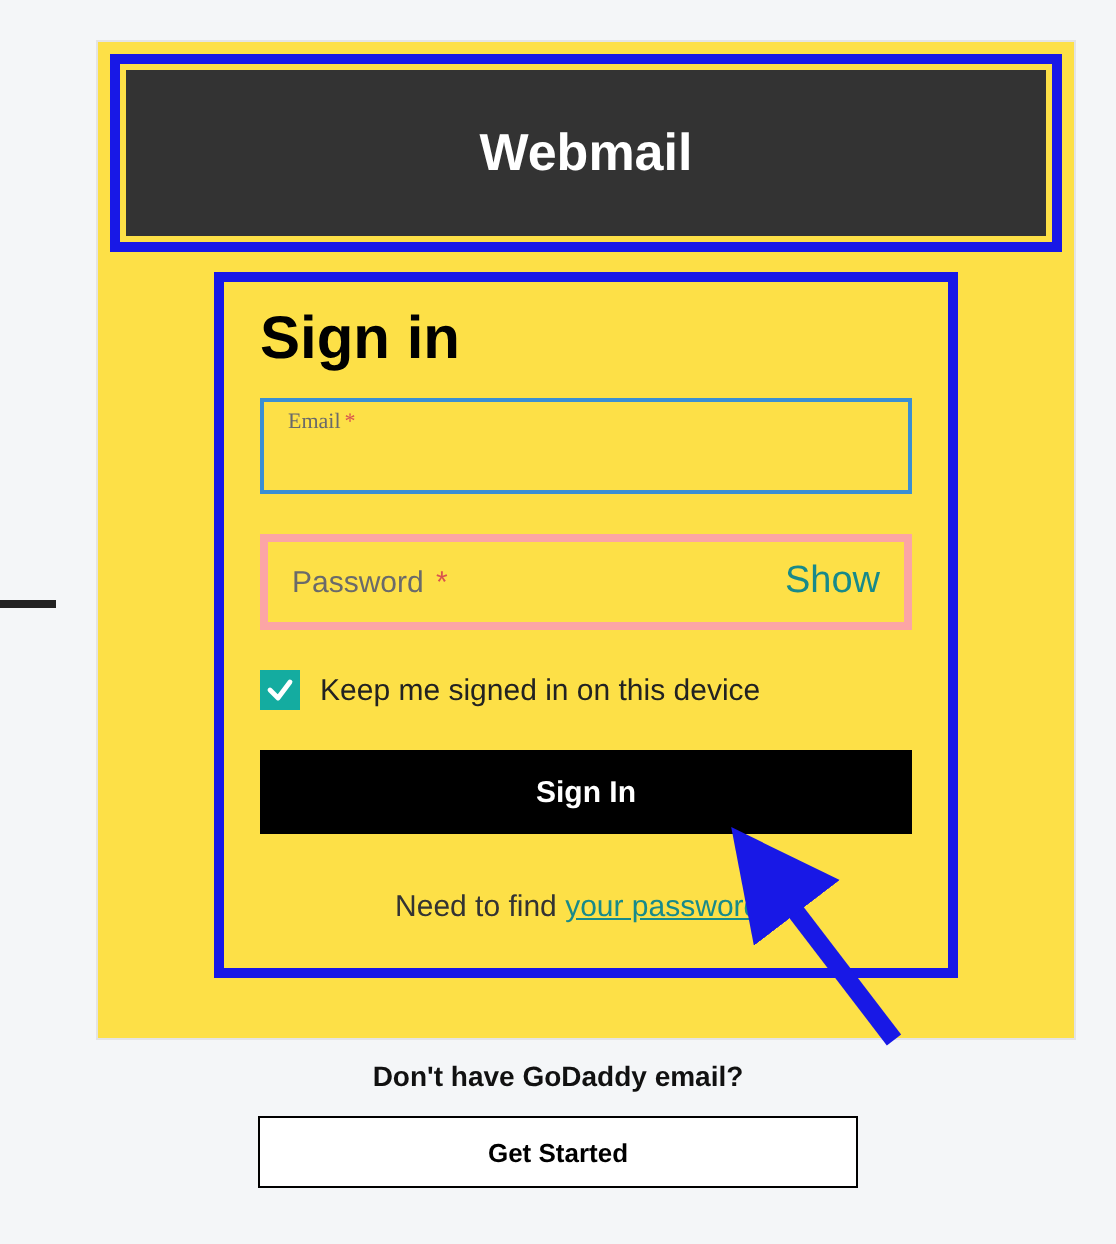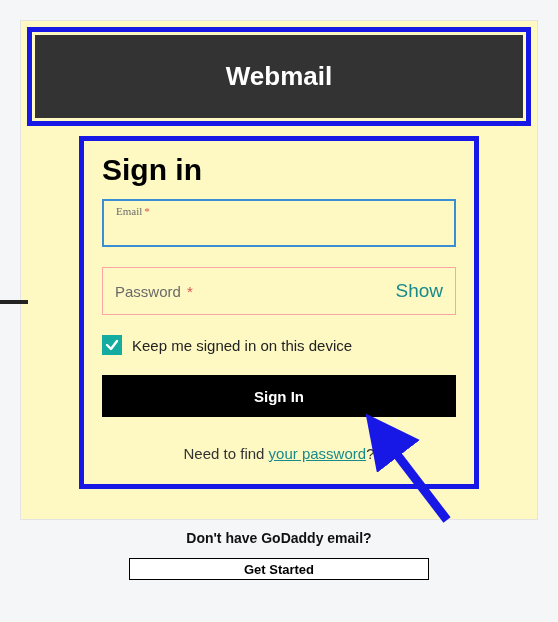--- a/index.html
+++ b/index.html
@@ -8,23 +8,24 @@
       background: #f4f6f8;
       width: 558px;
       height: 622px;
       overflow: hidden;
       position: relative;
     }
     .page {
       padding: 20px 20px 0 20px;
     }
     .card {
-      background: #fef9c3;
+      background: #fde047;
       border: 1px solid #e4e4e4;
       position: relative;
+      margin-left: 28px;
     }
     .header-outline {
       border: 5px solid #1818e6;
       padding: 3px;
       margin: 6px 6px 10px 6px;
     }
     .header-bar {
       background: #333333;
       color: #fff;
       text-align: center;
@@ -42,21 +43,21 @@
       border: 5px solid #1818e6;
       padding: 12px 18px 22px 18px;
     }
     .signin-title {
       font-size: 30px;
       font-weight: bold;
       margin-bottom: 12px;
       color: #000;
     }
     .field {
-      border: 1px solid #fca5a5;
+      border: 4px solid #fca5a5;
       height: 48px;
       margin-bottom: 20px;
       position: relative;
       padding: 6px 12px;
       display: flex;
       align-items: center;
       justify-content: space-between;
     }
     .field.focused {
       border: 2px solid #3a8fd4;
@@ -128,21 +129,21 @@
     .cta-text {
       font-size: 14px;
       font-weight: bold;
       color: #111;
       margin-bottom: 12px;
     }
     .secondary-btn {
       width: 300px;
       background: #fff;
       border: 1px solid #000;
-      height: 22px;
+      height: 36px;
       font-size: 13px;
       font-weight: bold;
       cursor: pointer;
     }
     
     .left-line {
       position: absolute;
       left: 0;
       top: 300px;
       width: 28px;

